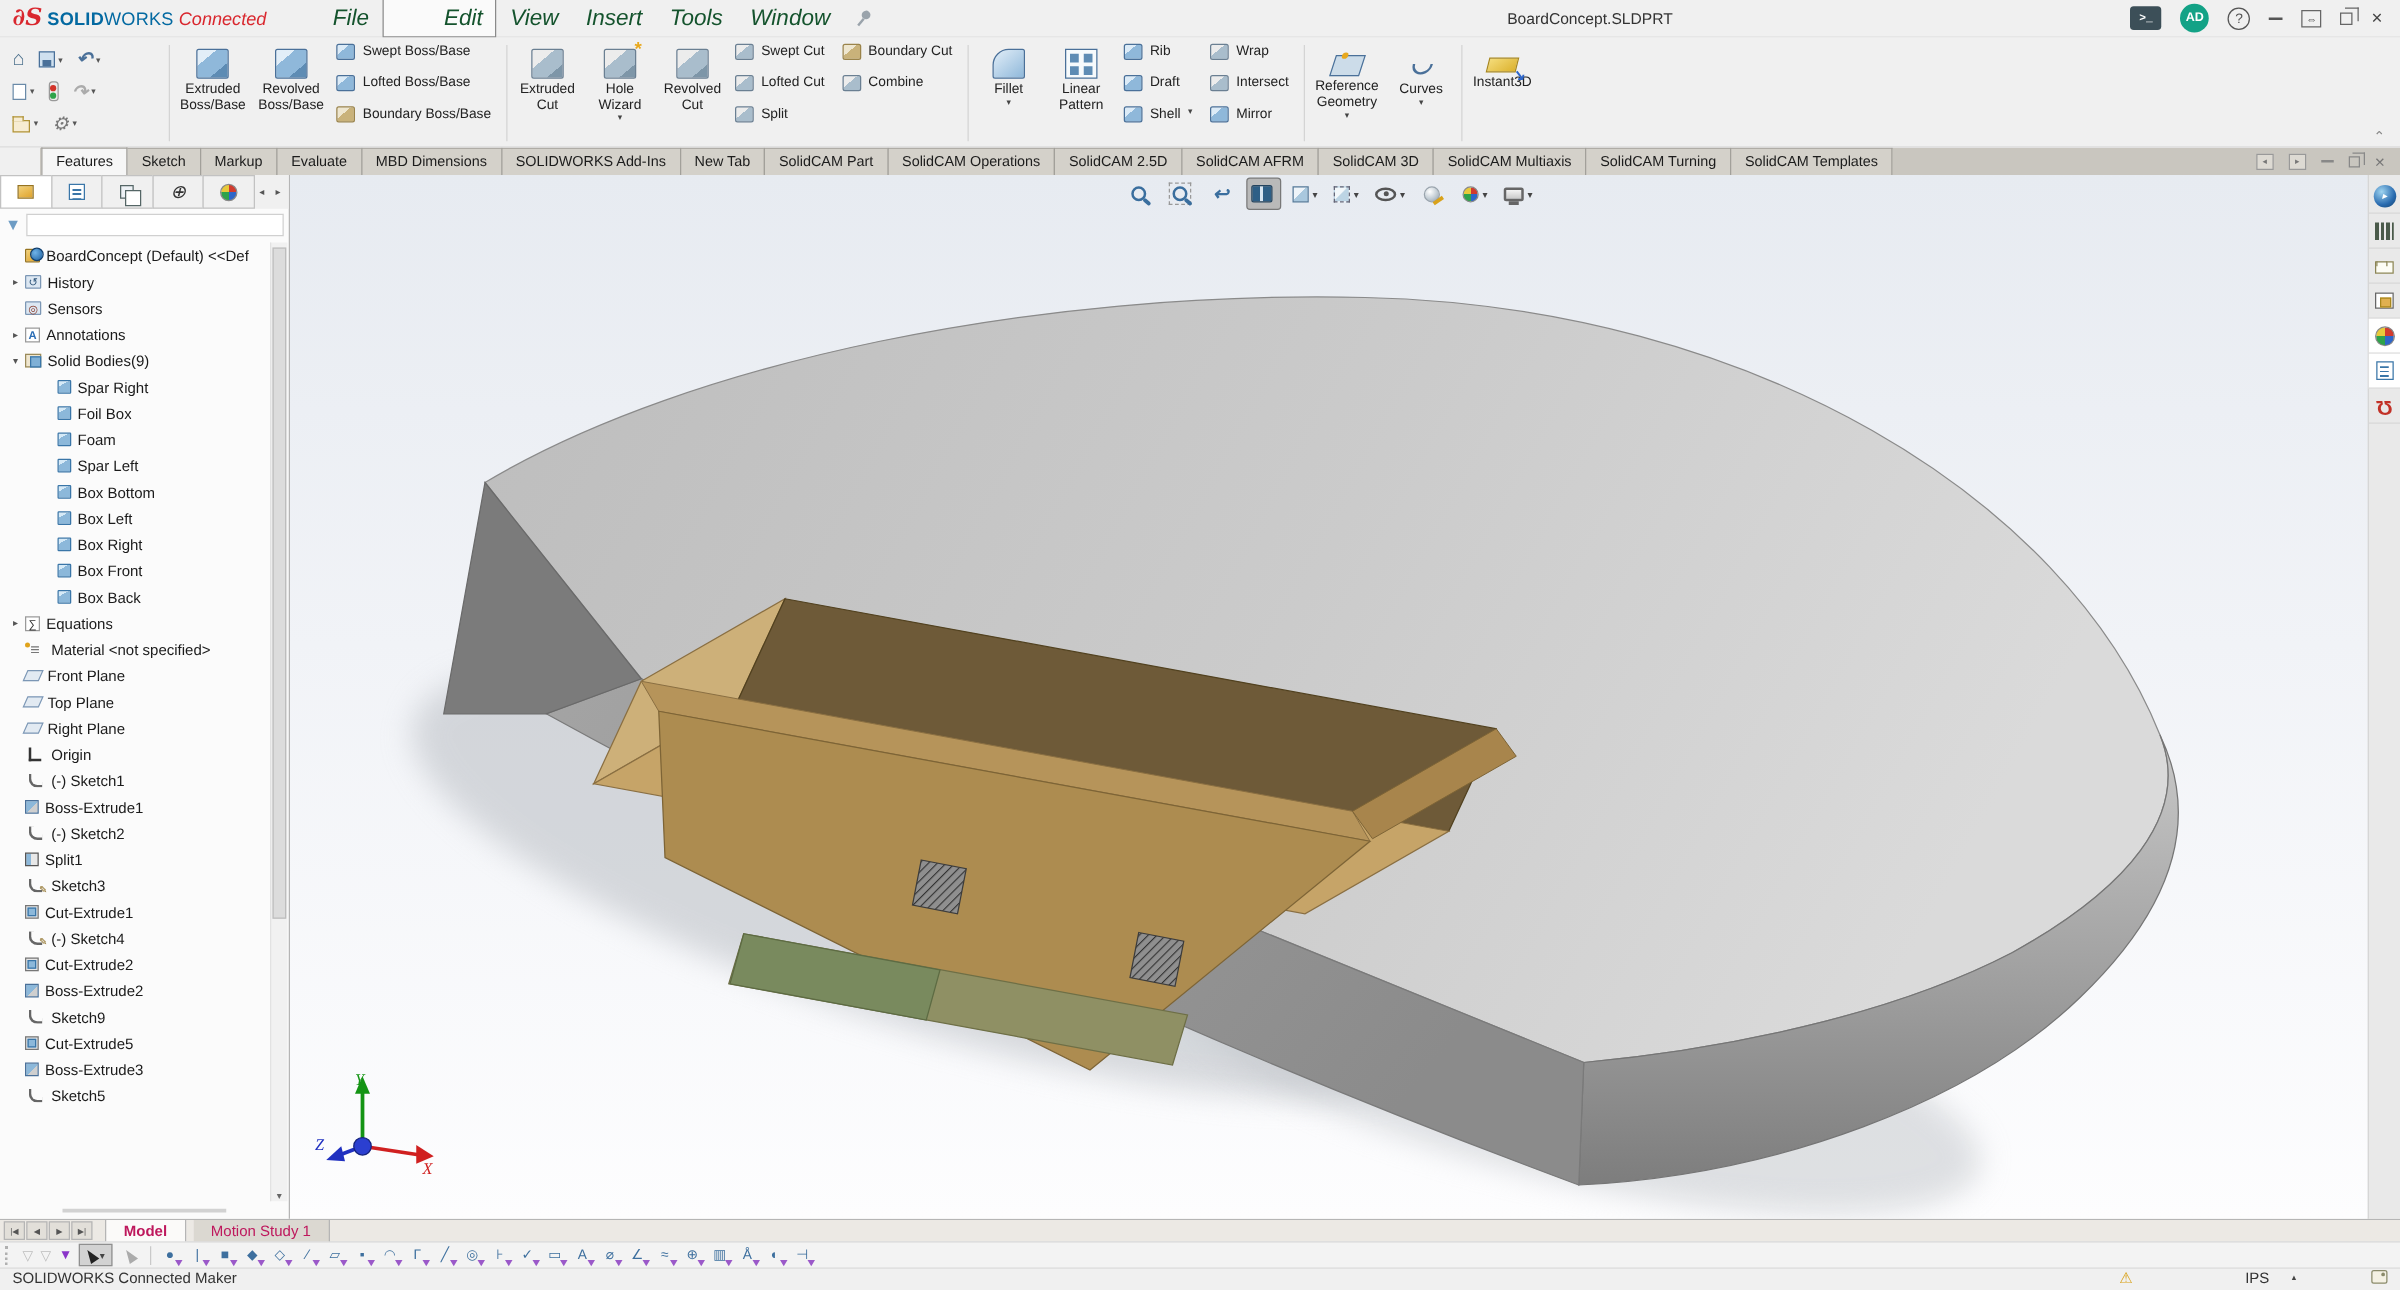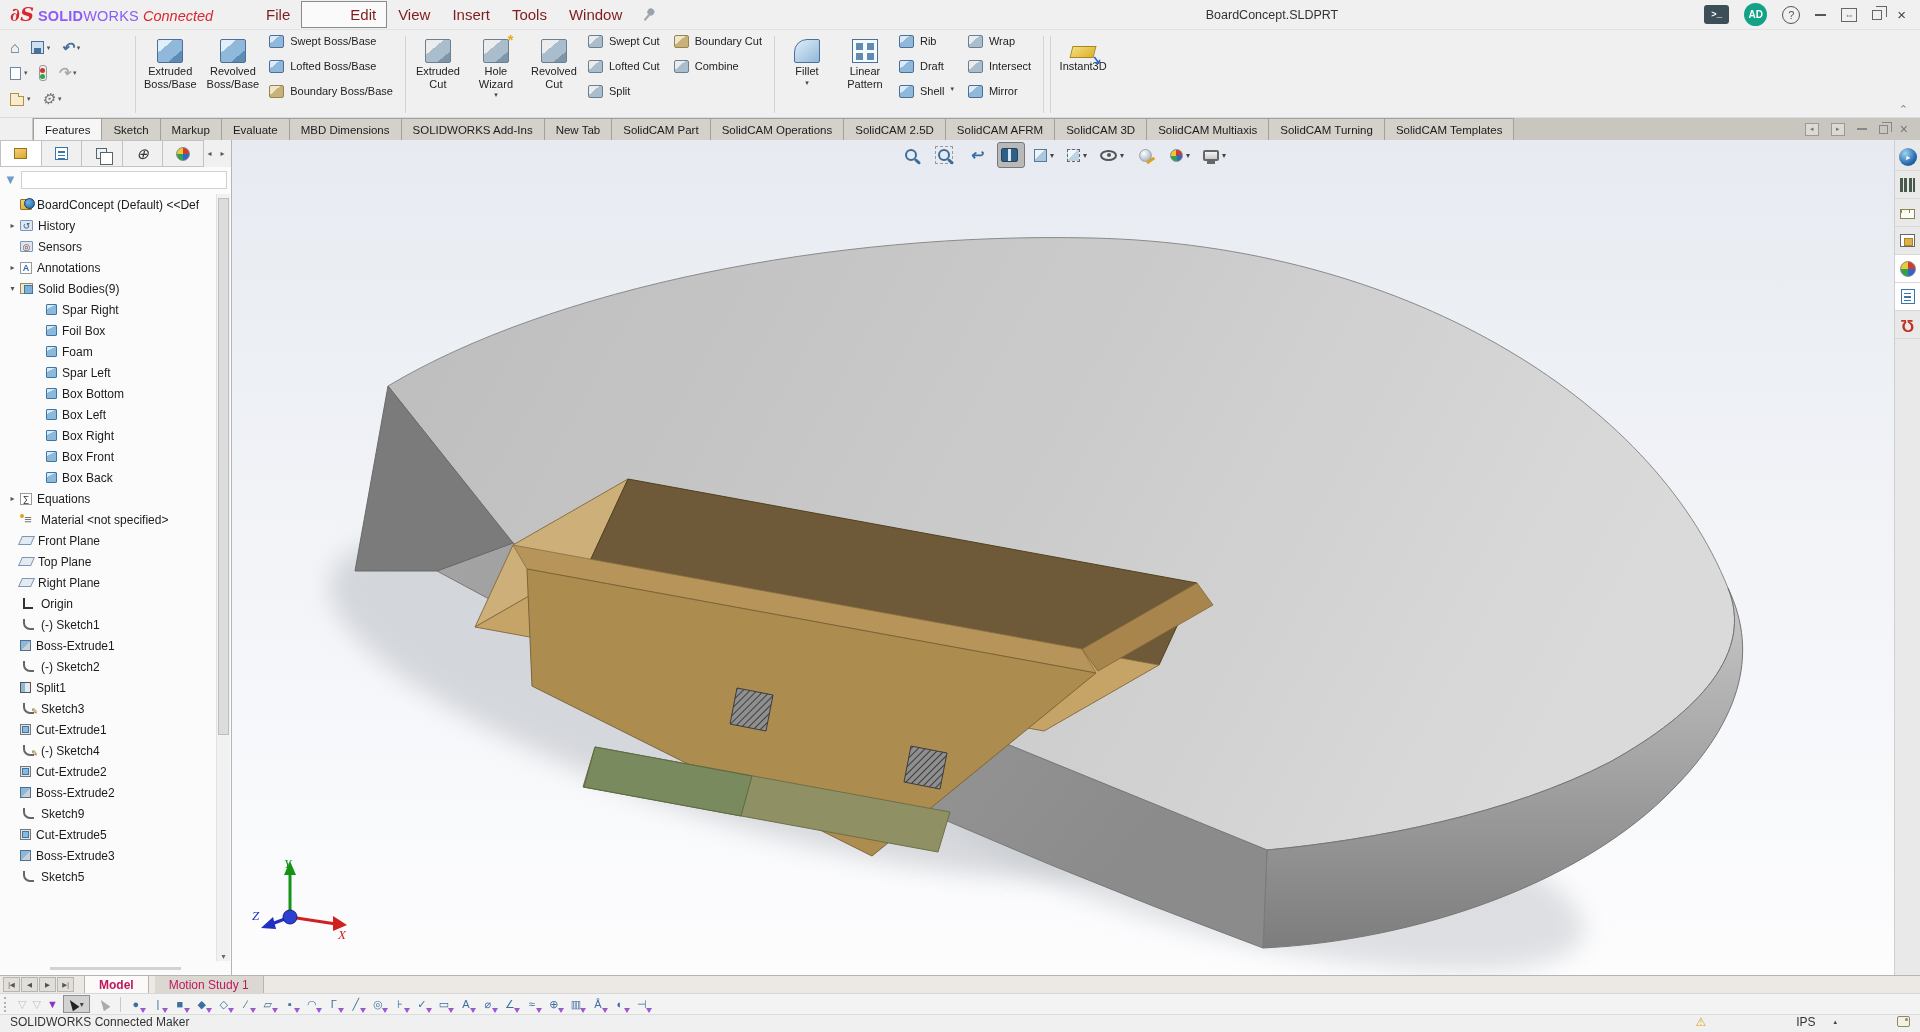--- a/index.html
+++ b/index.html
@@ -5,25 +5,25 @@
   * { margin:0; padding:0; box-sizing:border-box; }
   html,body { width:1920px; height:1032px; overflow:hidden;
     font-family:"Liberation Sans", sans-serif; background:#f0f0f0; }
 
   
   .titlebar { height:30px; background:#f0f0f0; border-bottom:1px solid #e2e2e2;
     display:flex; align-items:center; position:relative; }
   .logo { display:flex; align-items:baseline; gap:4px; padding:0 14px 0 10px; }
   .logo-glyph { font-family:"DejaVu Serif", serif; font-style:italic; font-weight:bold;
     color:#d9272e; font-size:19px; line-height:1; }
-  .logo-text { color:#8b5cf6; font-size:14.5px; letter-spacing:.2px; }
+  .logo-text { color:#0369a1; font-size:14.5px; letter-spacing:.2px; }
   .logo-text b { font-weight:bold; }
   .logo-suffix { color:#d9272e; font-style:italic; font-size:14.5px; }
   .menus { display:flex; align-items:center; margin-left:28px; }
-  .menu { padding:4px 10px; font-size:15px; color:#7f1d1d; border:1px solid transparent; }
+  .menu { padding:4px 10px; font-size:18px; color:#14532d; border:1px solid transparent;font-style:italic; }
   .menu.active { border-color:#8a8a8a; background:#fafafa;padding-left:48px; }
   .pin { width:12px; height:14px; position:relative; transform:rotate(40deg); margin-left:10px; }
   .pin::before { content:""; position:absolute; top:0; left:2px; width:7px; height:7px;
     border-radius:50%; background:#9aa3ab; }
   .pin::after { content:""; position:absolute; top:7px; left:5px; width:2px; height:7px; background:#9aa3ab; }
   .doc-title { position:absolute; left:1272px; transform:translateX(-50%);
     font-size:12.5px; color:#333; }
   .tb-right { margin-left:auto; display:flex; align-items:center; gap:15px; padding-right:14px; }
   .term-chip { width:25px; height:19px; border-radius:3px; background:#3c4f58; color:#fff;
     font-family:"Liberation Mono", monospace; font-size:9px; font-weight:bold;
@@ -472,20 +472,33 @@
     <div class="srow">
         <i class="sic c"></i>
         <span>Intersect</span>
       </div>
     <div class="srow">
         <i class="sic"></i>
         <span>Mirror</span>
       </div>
   </div>
   <div class="rsep"></div>
+  <div class="rcol bigs">
+    <div class="bigbtn">
+      <i class="bic bic-ref"></i>
+      <span class="blabel">Reference
+Geometry</span>
+        <span class="bigdd">▾</span>
+      </div>
+    <div class="bigbtn">
+      <i class="bic bic-cur"></i>
+      <span class="blabel">Curves</span>
+        <span class="bigdd">▾</span>
+      </div>
+  </div>
   <div class="rsep"></div>
   <div class="rcol bigs">
     <div class="bigbtn">
       <i class="bic bic-i3d"></i>
       <span class="blabel">Instant3D</span>
       </div>
   </div>
   <span class="ribbon-chev">⌃</span>
 </div>
 

